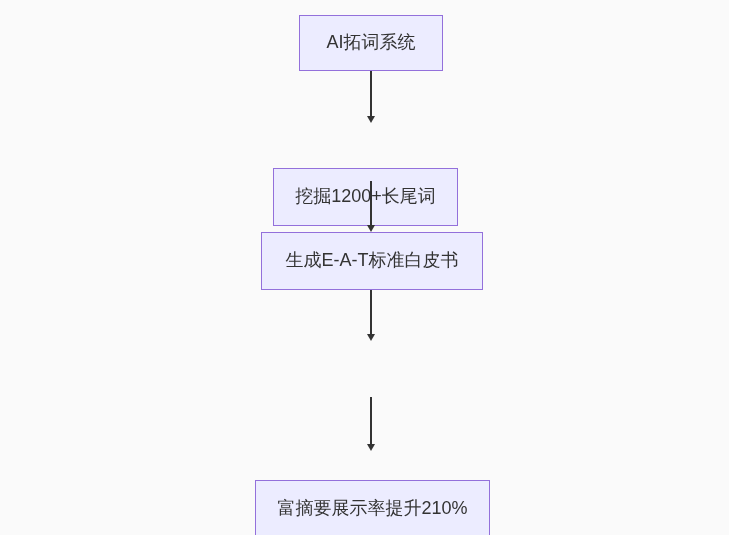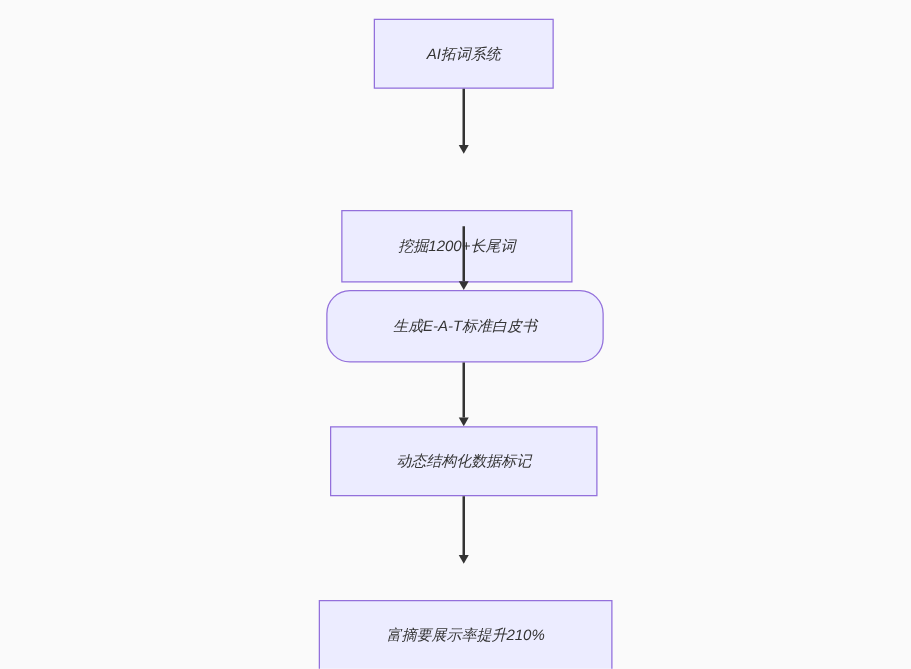--- a/index.html
+++ b/index.html
@@ -25,24 +25,23 @@
     position:absolute;
     box-sizing:border-box;
     background:var(--node-fill);
     border:1.5px solid var(--node-border);
     display:flex;
     align-items:center;
     justify-content:center;
   }
   .node-label{
     color:var(--text);
-    font-size:12px;
+    font-size:18px;
     line-height:1.2;
     white-space:nowrap;
-    font-style:italic;
   }
   .arrow{
     position:absolute;
     width:10px;
     display:flex;
     flex-direction:column;
     align-items:center;
   }
   .arrow-line{
     flex:1 1 auto;
@@ -52,21 +51,21 @@
   .arrow-head{
     width:0;
     height:0;
     border-left:4.5px solid transparent;
     border-right:4.5px solid transparent;
     border-top:7px solid var(--arrow);
   }
   
   #n1{left:299px;top:15px;width:144px;height:56px;}
   #n2{left:273px;top:123px;width:185px;height:58px;margin-top:45px;}
-  #n3{left:261px;top:232px;width:222px;height:58px;border-radius:19px;}
+  #n3{left:261px;top:232px;width:222px;height:58px;}
   #n4{left:264px;top:341px;width:214px;height:56px;}
   #n5{left:255px;top:468px;width:235px;height:57px;margin-top:12px;}
   
   #a1{left:366px;top:71px;height:52px;}
   #a2{left:366px;top:181px;height:51px;}
   #a3{left:366px;top:290px;height:51px;}
   #a4{left:366px;top:397px;height:54px;}
 </style>
 </head>
 <body>
@@ -93,23 +92,20 @@
 
   <div class="node" id="n3">
     <span class="node-label">生成E-A-T标准白皮书</span>
   </div>
 
   <div class="arrow" id="a3">
     <div class="arrow-line"></div>
     <div class="arrow-head"></div>
   </div>
 
-  <div class="node" id="n4">
-    <span class="node-label">动态结构化数据标记</span>
-  </div>
 
   <div class="arrow" id="a4">
     <div class="arrow-line"></div>
     <div class="arrow-head"></div>
   </div>
 
   <div class="node" id="n5">
     <span class="node-label">富摘要展示率提升210%</span>
   </div>
 

